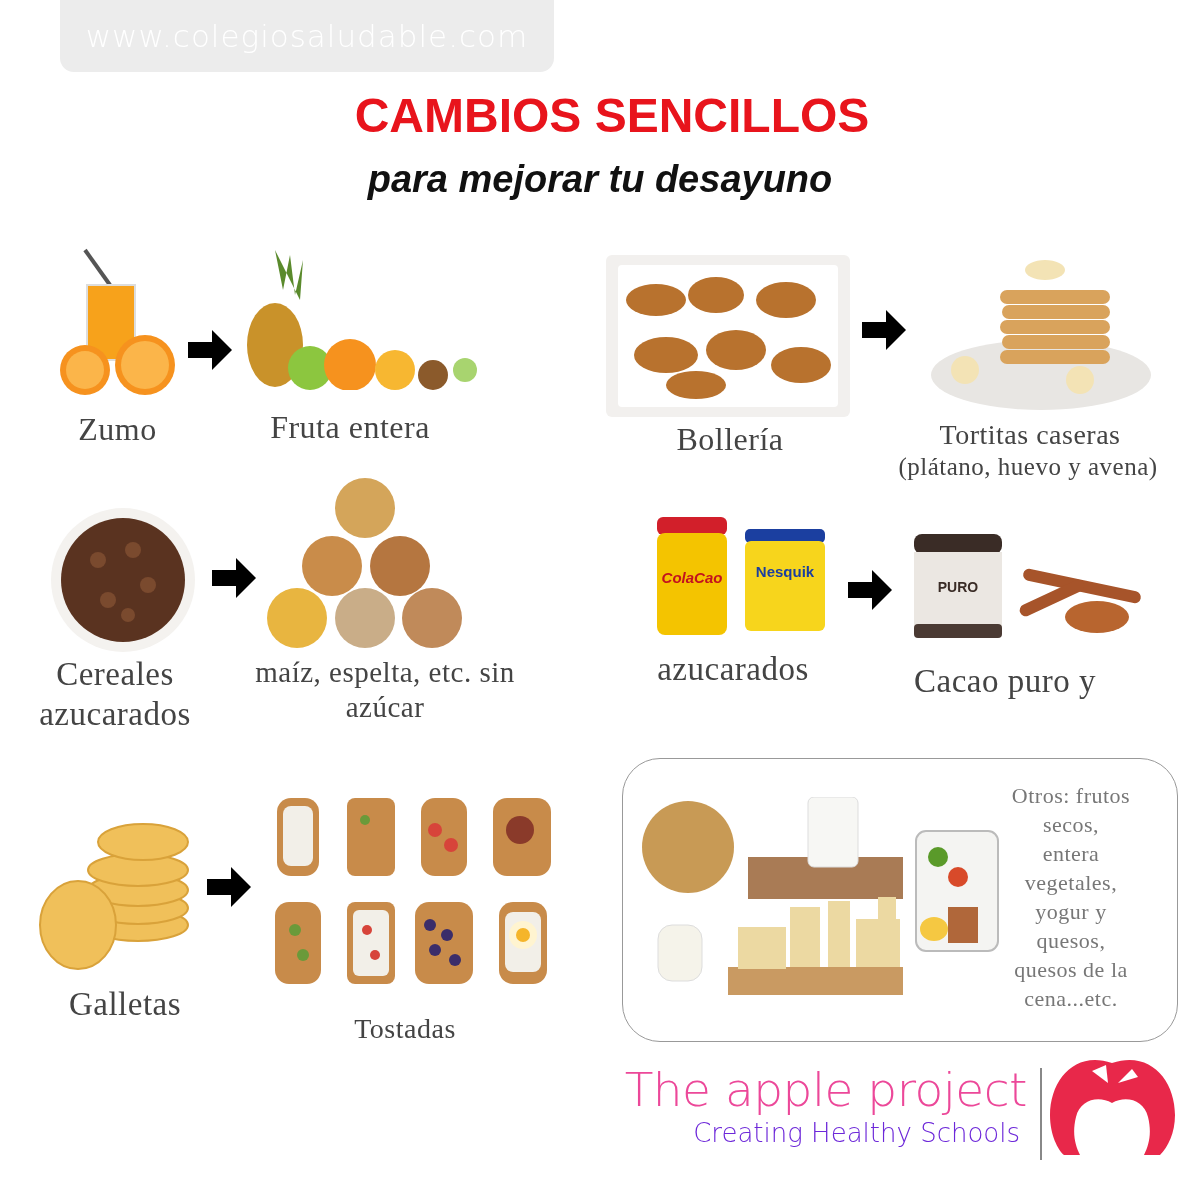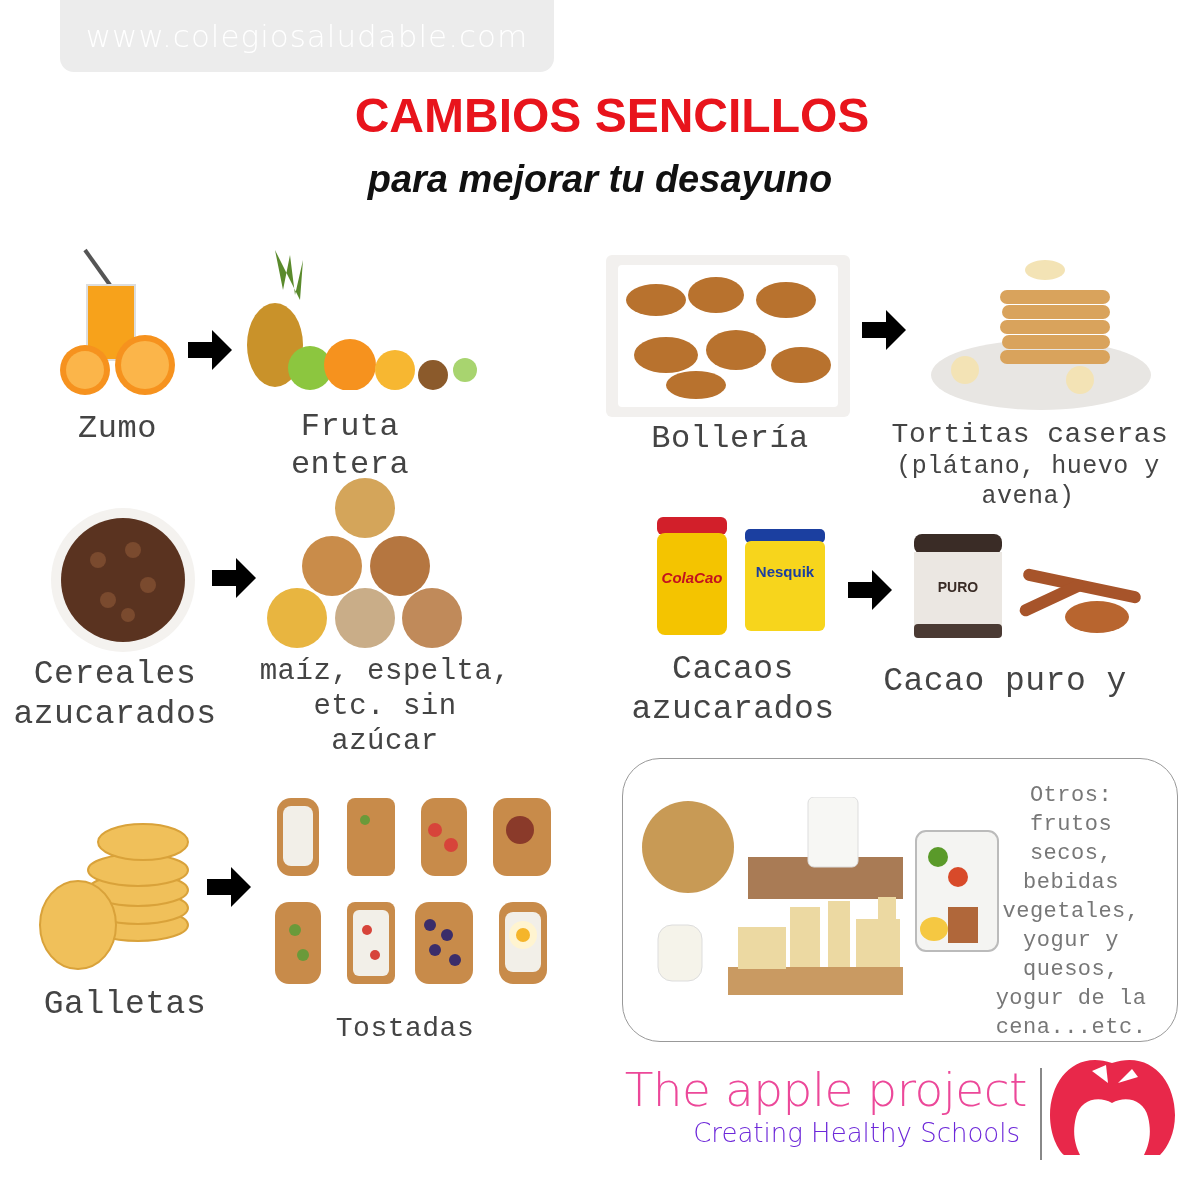--- a/index.html
+++ b/index.html
@@ -6,21 +6,21 @@
   body { width:1200px; height:1200px; background:#ffffff; position:relative; overflow:hidden;
          font-family:"DejaVu Sans", sans-serif; }
   .abs { position:absolute; }
   .watermark { left:60px; top:0; width:494px; height:72px; background:#ececec;
                border-radius:0 0 14px 14px; color:#ffffff; font-size:31px; letter-spacing:1px;
                display:flex; align-items:center; justify-content:center; font-weight:300; }
   .title { left:0; width:1200px; top:88px; text-align:center; color:#e8141c;
            font-family:"Liberation Sans", sans-serif; font-weight:bold; font-size:48px;padding-left:12px; }
   .subtitle { left:0; width:1200px; top:158px; text-align:center; color:#111;
            font-family:"Liberation Sans", sans-serif; font-weight:bold; font-style:italic; font-size:38px; }
-  .lbl { color:#444; font-family:Liberation Mono, monospace; font-weight:200; text-align:center;
+  .lbl { color:#444; font-family:Liberation Serif, serif; font-weight:200; text-align:center;
          line-height:1.2; letter-spacing:0.5px; }
   .arrow { width:44px; height:40px; }
   .img { border-radius:6px; }
   .box { left:622px; top:758px; width:554px; height:282px; border:1.5px solid #999; border-radius:38px; }
   .sepline { left:1040px; top:1068px; width:2px; height:92px; background:#888; }
 </style>
 </head>
 <body>
 
 <div class="abs watermark">www.colegiosaludable.com</div>
@@ -129,21 +129,20 @@
   <svg width="175" height="125" viewBox="0 0 175 125">
     <rect x="2" y="2" width="70" height="18" rx="6" fill="#d21f2a"></rect>
     <rect x="2" y="18" width="70" height="102" rx="8" fill="#f4c400"></rect>
     <rect x="90" y="14" width="80" height="14" rx="5" fill="#1b3fa0"></rect>
     <rect x="90" y="26" width="80" height="90" rx="6" fill="#f7d51c"></rect>
     <text x="37" y="68" font-size="15" fill="#c3121e" text-anchor="middle" font-weight="bold" font-style="italic" font-family="Liberation Sans, sans-serif">ColaCao</text>
     <text x="130" y="62" font-size="15" fill="#1b3fa0" text-anchor="middle" font-weight="bold" font-family="Liberation Sans, sans-serif">Nesquik</text>
   </svg>
 </div>
 <div class="abs lbl" style="left:628px;top:650px;width:210px;font-size:33px;">
-  <div>Cacaos</div>
   <div>azucarados</div>
 </div>
 <svg class="abs arrow" style="left:848px;top:570px;" viewBox="0 0 44 40">
     <path d="M0 12h24V0l20 20-20 20V28H0z" fill="#000"></path>
   </svg>
 <div class="abs" style="left:912px;top:532px;width:245px;height:110px;">
   <svg width="245" height="110" viewBox="0 0 245 110">
     <rect x="2" y="2" width="88" height="20" rx="8" fill="#3a2c26"></rect>
     <rect x="2" y="20" width="88" height="78" fill="#ebe7e2"></rect>
     <rect x="2" y="92" width="88" height="14" rx="4" fill="#4a3a33"></rect>
@@ -234,25 +233,25 @@
           <rect x="152" y="110" width="30" height="60"></rect>
           <rect x="190" y="104" width="22" height="66"></rect>
           <rect x="218" y="122" width="44" height="48"></rect>
           <rect x="240" y="100" width="18" height="40"></rect>
         </g>
     </svg>
   </div>
   <div class="abs lbl" style="left:372px;top:22px;width:152px;font-size:22px;line-height:29px;color:#777;text-align:center;">
     <div>Otros: frutos</div>
     <div>secos,</div>
-    <div>bebidas</div>
+    <div>entera</div>
     <div>vegetales,</div>
     <div>yogur y</div>
     <div>quesos,</div>
-    <div>yogur de la</div>
+    <div>quesos de la</div>
     <div>cena...etc.</div>
   </div>
 </div>
 
 <div class="abs" style="left:612px;top:1062px;width:415px;text-align:right;font-size:47px;font-weight:200;color:#ec4899;letter-spacing:-0.5px;">The apple project</div>
 <div class="abs" style="left:640px;top:1118px;width:380px;text-align:right;font-size:26px;font-weight:200;color:#6d28d9;">Creating Healthy Schools</div>
 <div class="abs sepline"></div>
 <div class="abs" style="left:1050px;top:1055px;width:125px;height:100px;">
   <svg width="125" height="100" viewBox="0 0 125 100">
     <path d="M62 8 C25 -5 0 25 0 60 C0 80 8 95 14 100 L30 100 C25 90 22 78 26 62 C30 45 48 40 62 48 C76 40 94 45 98 62 C102 78 99 90 94 100 L110 100 C118 92 125 78 125 60 C125 25 100 -5 62 8 Z" fill="#e8284a"></path>

